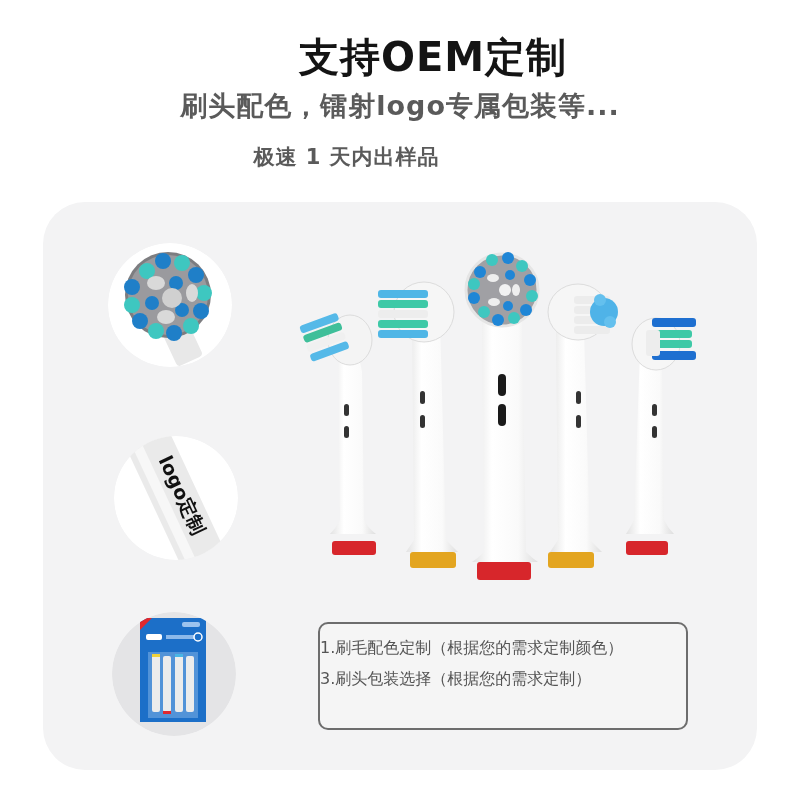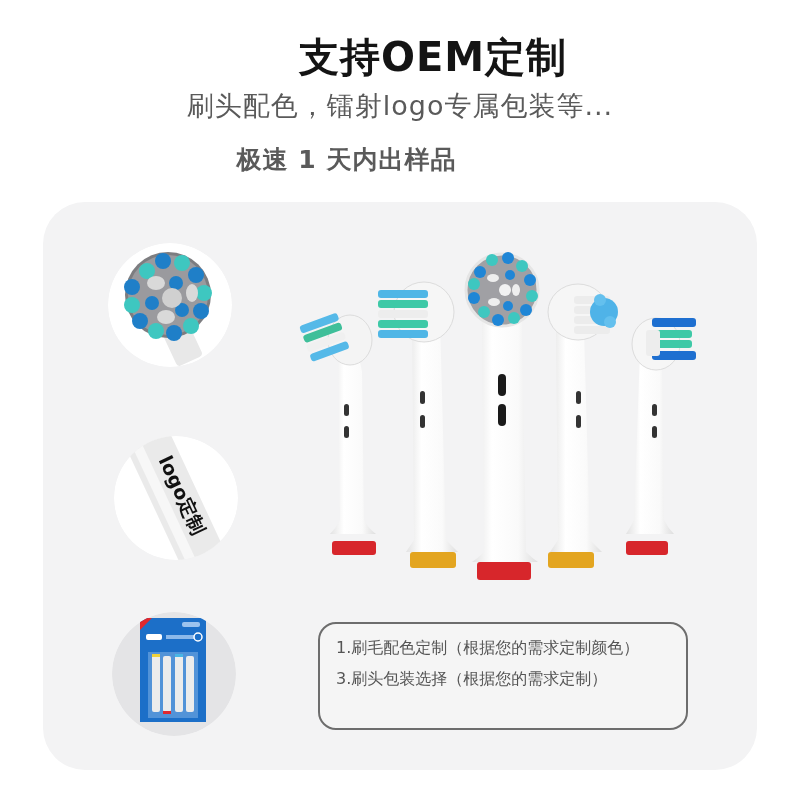--- a/index.html
+++ b/index.html
@@ -1,31 +1,31 @@
 <!DOCTYPE html>
 <html><head>
 <meta charset="utf-8">
 <style>
   html, body { margin:0; padding:0; }
   body { width:800px; height:800px; background:#ffffff; position:relative; overflow:hidden;
          font-family:"DejaVu Sans","Liberation Sans",sans-serif; color:#1a1a1a; }
   .title { position:absolute; top:30px; left:0; width:800px; text-align:center;
            font-size:40px; font-weight:bold; color:#141414; letter-spacing:1px;margin-left:33px; }
   .subtitle { position:absolute; top:88px; left:0; width:800px; text-align:center;
-              font-size:27px; color:#5a5a5a; letter-spacing:1px; }
+              font-size:27px; color:#5a5a5a; letter-spacing:1px;font-weight:bold; }
   .tagline { position:absolute; top:143px; left:0; width:693px; text-align:center;
-             font-size:25px; font-weight:bold; color:#5a5a5a; letter-spacing:1px; }
+             font-size:21px; font-weight:bold; color:#5a5a5a; letter-spacing:1px; }
   .panel { position:absolute; left:43px; top:202px; width:714px; height:568px;
            background:#f3f3f4; border-radius:42px; }
   .thumb { position:absolute; width:124px; height:124px; border-radius:50%; overflow:hidden; }
   .thumb svg { display:block; }
   .products { position:absolute; left:0; top:0; }
   .info-box { position:absolute; left:318px; top:622px; width:370px; height:108px;
-              border:2px solid #6d6d6d; border-radius:18px; box-sizing:border-box;
-              padding:8px 0 0 16px; background:#f5f5f5; }
+              border:2px solid #6d6d6d; border-radius:10px; box-sizing:border-box;
+              padding:8px 0 0 0; background:#f5f5f5; }
   .info-line { font-size:16px; color:#555; line-height:31px; white-space:nowrap;
                font-family:"DejaVu Sans","Liberation Sans",sans-serif; }
 </style>
 </head>
 <body>
 
 <div class="title">支持OEM定制</div>
 <div class="subtitle">刷头配色，镭射logo专属包装等...</div>
 <div class="tagline">极速 1 天内出样品</div>
 

